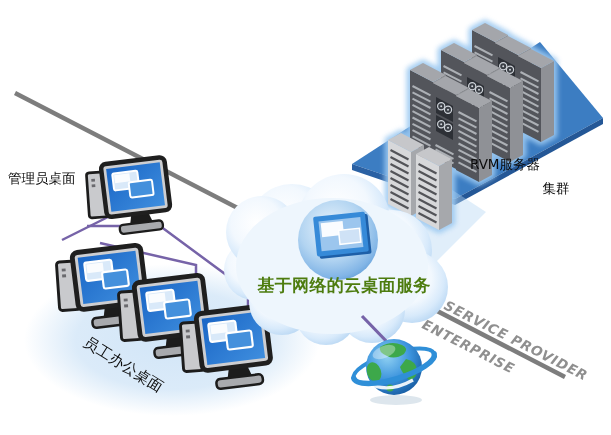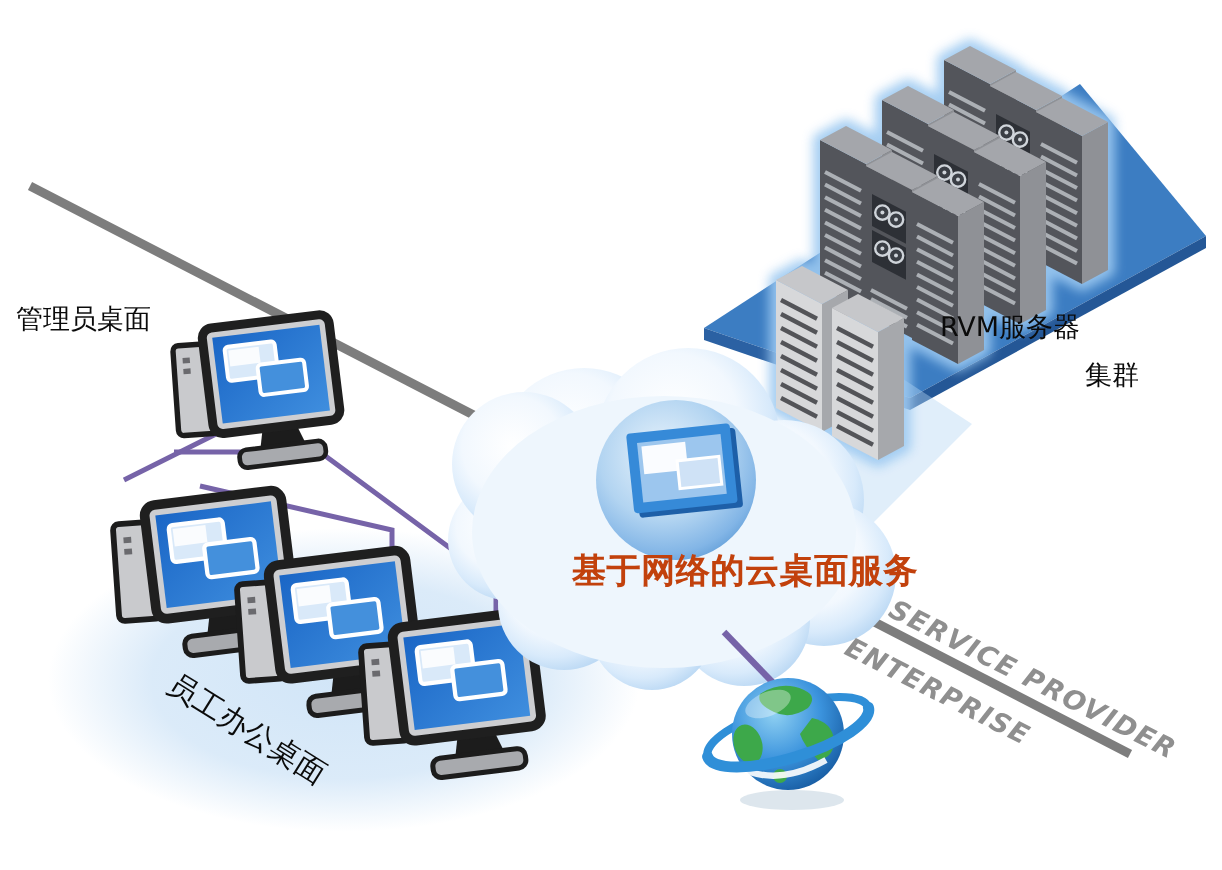--- a/index.html
+++ b/index.html
@@ -2,22 +2,22 @@
 <html><head>
 <meta charset="utf-8">
 <style>
   html,body{margin:0;padding:0;background:#fff;}
   .stage{position:relative;width:611px;height:435px;background:#ffffff;overflow:hidden;
          font-family:"DejaVu Sans","Liberation Sans",sans-serif;}
   .stage svg{position:absolute;left:0;top:0;}
   .lbl{position:absolute;color:#0b0b0b;font-size:13.5px;line-height:1.32;white-space:nowrap;}
   .lbl.center{text-align:center;white-space:normal;}
   .lbl .ln{display:block;}
-  .cloud-title{position:absolute;left:277px;top:274px;width:182px;text-align:right;
-               font-size:17px;font-weight:700;color:#c2410c;letter-spacing:.3px;white-space:nowrap;}
+  .cloud-title{position:absolute;left:253px;top:274px;width:182px;text-align:center;
+               font-size:17px;font-weight:700;color:#4d7c0f;letter-spacing:.3px;white-space:nowrap;}
   .staff{left:90px;top:333px;font-size:15px;transform:rotate(32deg);transform-origin:0 0;}
   .divider-txt{position:absolute;font-size:13.5px;font-weight:700;font-style:italic;
                color:#8f8f8f;letter-spacing:.8px;transform:rotate(27deg);transform-origin:0 0;}
   .sp{left:449px;top:297px;}
   .ent{left:427px;top:316px;}
 </style>
 </head>
 <body>
 
 <div class="stage">
@@ -318,21 +318,21 @@
     <path d="M 406,359 q 10,2 11,11 q 0,9 -8,10 q -7,-7 -9,-13 z" fill="#3da84a"></path>
     <circle cx="390" cy="388" r="3.5" fill="#3da84a"></circle>
     <ellipse cx="384" cy="352" rx="12" ry="6" fill="#ffffff" opacity=".35" transform="rotate(-22 384 352)"></ellipse>
     <path d="M 368,383 q 20,11 45,-3" stroke="#ffffff" stroke-width="3.2" fill="none" opacity=".9"></path>
     <path d="M 353.8,378.3 A 42 13 -17 0 0 434.2,353.7" fill="none" stroke="#2f8fd8" stroke-width="5.5" stroke-linecap="round"></path>
   </g>
 </svg>
 
 <div class="cloud-title">基于网络的云桌面服务</div>
 
-<div class="lbl" style="left:8px;top:152px;">管理员桌面</div>
+<div class="lbl" style="left:8px;top:170px;">管理员桌面</div>
 
 <div class="lbl staff">员工办公桌面</div>
 
 <div class="lbl center" style="left:452px;top:156px;width:106px;">RVM服务器</div>
 <div class="lbl center" style="left:528px;top:180px;width:56px;">集群</div>
 
 
 
 <div class="divider-txt sp">SERVICE PROVIDER</div>
 <div class="divider-txt ent">ENTERPRISE</div>

